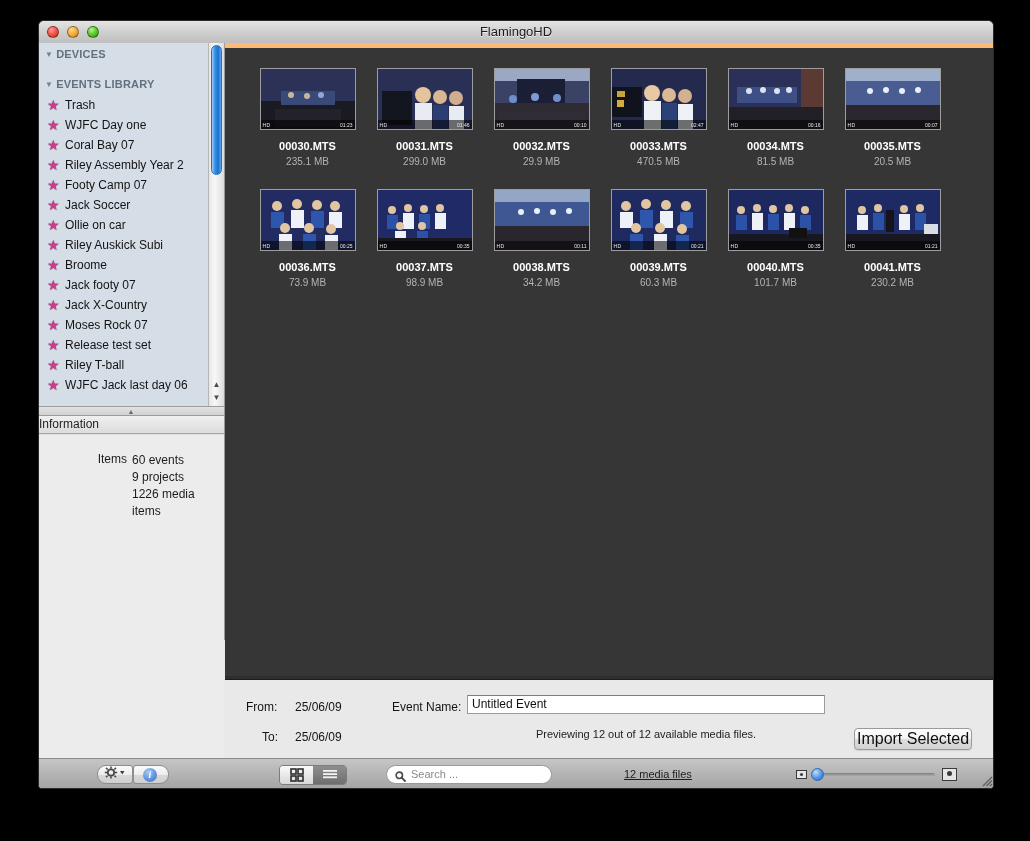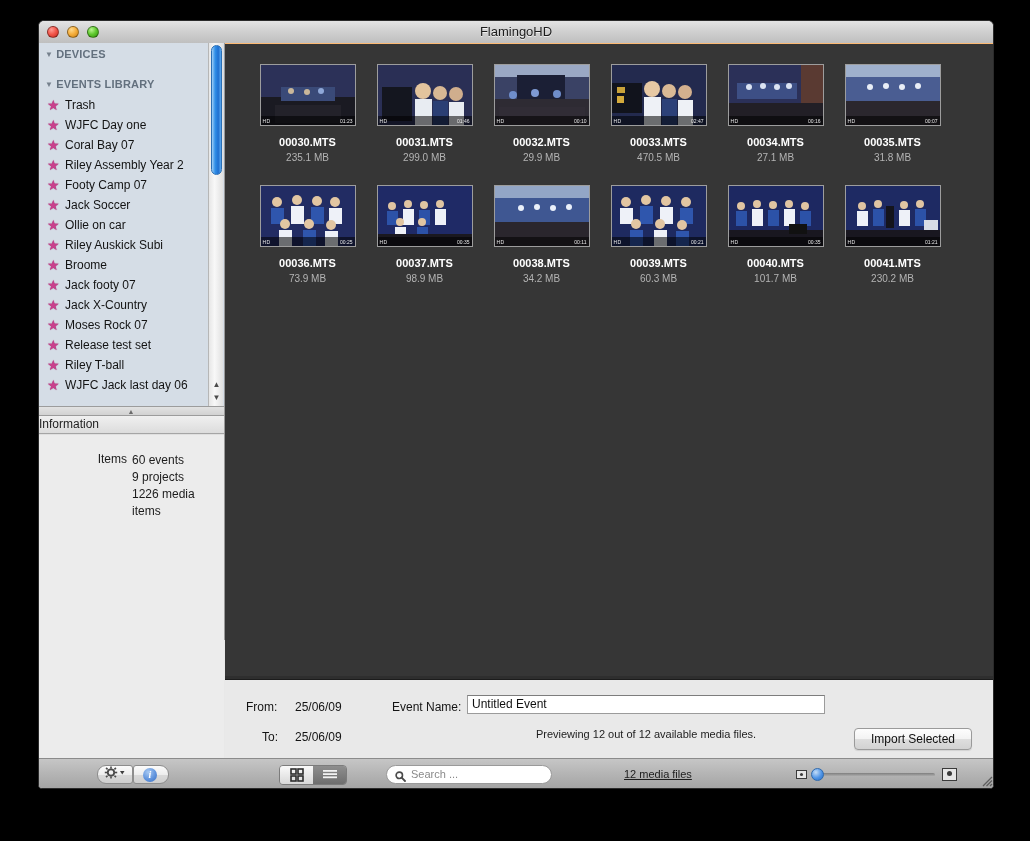--- a/index.html
+++ b/index.html
@@ -219,21 +219,21 @@
     height: 715px;
     background: #2e2e2e;
     box-sizing: border-box;
   }
   #thumb-area {
     position: absolute;
     left: 0; top: 0;
     width: 770px;
     height: 633px;
     background: #363636;
-    border-top: 1px solid #fdba74;
+    border-top: 5px solid #fdba74;
     box-sizing: border-box;
   }
   #thumb-grid {
     position: absolute;
     left: 24px; top: 20px;
     width: 740px;
     display: flex;
     flex-wrap: wrap;
   }
   .thumb-cell {
@@ -326,21 +326,21 @@
     color: #1d1d1d;
   }
   .import-btn {
     position: absolute;
     width: 118px;
     height: 22px;
     background: linear-gradient(to bottom, #fdfdfd 0%, #f3f3f3 48%, #dedede 52%, #d2d2d2 100%);
     border: 1px solid #9a9a9a;
     border-radius: 4px;
     box-sizing: border-box;
-    font-size: 12px;
+    font-size: 16px;
     color: #0e0e0e;
     text-align: center;
     line-height: 20px;
     box-shadow: 0 1px 1px rgba(0,0,0,0.10);
   }
   #btn-import-selected { left: 629px; top: 48px; }
   #btn-import-all      { left: 629px; top: 79px; }
 
   
   #toolbar {
@@ -690,42 +690,42 @@
                 <circle cx="48" cy="22" r="3" fill="#dbe3f2"></circle>
                 <circle cx="60" cy="21" r="3" fill="#dbe3f2"></circle>
                 <rect y="38" width="94" height="22" fill="#221f26"></rect>
               </svg>
               <div class="thumb-badge-bar">
                 <span class="badge-hd">HD</span>
                 <span class="badge-tc">00:16</span>
               </div>
             </div>
             <div class="thumb-name">00034.MTS</div>
-            <div class="thumb-size">27.1 MB</div>
+            <div class="thumb-size">81.5 MB</div>
           </div>
 
           <div class="thumb-cell">
             <div class="thumb-pic">
               <svg width="94" height="60" viewBox="0 0 94 60" preserveAspectRatio="none">
                 <rect width="94" height="60" fill="#39436a"></rect>
                 <rect y="0" width="94" height="14" fill="#9fb0cc"></rect>
                 <rect y="12" width="94" height="24" fill="#4a5d92"></rect>
                 <circle cx="24" cy="22" r="3" fill="#e9eef7"></circle>
                 <circle cx="40" cy="21" r="3" fill="#e9eef7"></circle>
                 <circle cx="56" cy="22" r="3" fill="#e9eef7"></circle>
                 <circle cx="72" cy="21" r="3" fill="#e9eef7"></circle>
                 <rect y="36" width="94" height="24" fill="#2b272e"></rect>
               </svg>
               <div class="thumb-badge-bar">
                 <span class="badge-hd">HD</span>
                 <span class="badge-tc">00:07</span>
               </div>
             </div>
             <div class="thumb-name">00035.MTS</div>
-            <div class="thumb-size">31.8 MB</div>
+            <div class="thumb-size">20.5 MB</div>
           </div>
 
           <div class="thumb-cell">
             <div class="thumb-pic">
               <svg width="94" height="60" viewBox="0 0 94 60" preserveAspectRatio="none">
                 <rect width="94" height="60" fill="#222c63"></rect>
                 <circle cx="16" cy="16" r="5" fill="#e2c6a2"></circle>
                   <rect x="10" y="22" width="13" height="16" fill="#2f56ad"></rect>
                 <circle cx="36" cy="14" r="5" fill="#e2c6a2"></circle>
                   <rect x="30" y="20" width="13" height="18" fill="#eef1f8"></rect>

